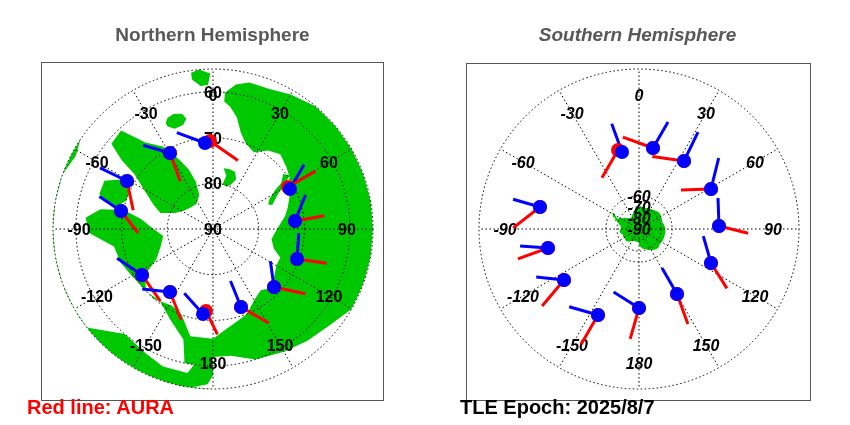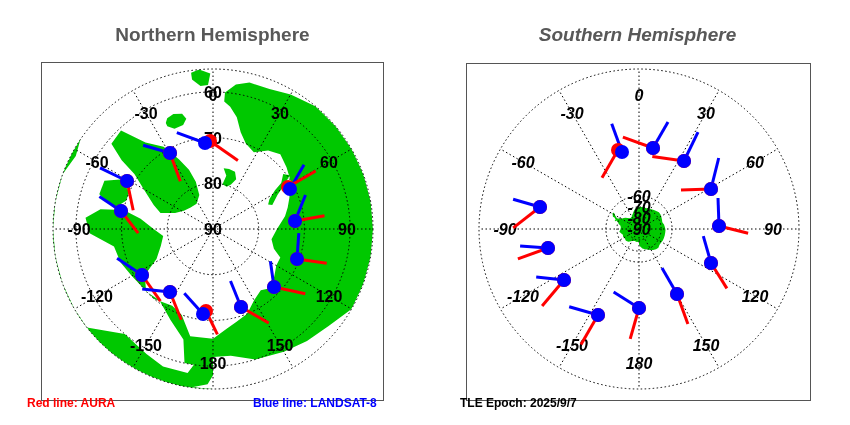--- a/index.html
+++ b/index.html
@@ -24,21 +24,21 @@
     position:absolute;border:1px solid #555;background:#fff;box-sizing:border-box;
   }
   #frame-north{left:41px;top:46px;width:343px;height:339px;}
   #frame-south{left:41px;top:47px;width:345px;height:338px;}
 
   .plot-svg{position:absolute;left:0;top:0;}
 
   
   .legend{
     position:absolute;left:0;top:396px;width:850px;height:26px;
-    font-size:12px;font-weight:bold;
+    font-size:20px;font-weight:bold;
   }
   .legend span{position:absolute;top:0;white-space:nowrap;}
   #legend-red{left:27px;color:#ff0000;}
   #legend-blue{left:253px;color:#0000ff;}
   #legend-epoch{left:460px;color:#000000;}
 </style>
 </head>
 <body>
 
 <div id="root">
@@ -253,17 +253,16 @@
             <circle cx="97.0" cy="216.0" r="7" fill="#0000ff" stroke="none"></circle>
             <circle cx="81.0" cy="184.0" r="7" fill="#0000ff" stroke="none"></circle>
             <circle cx="73.0" cy="143.0" r="7" fill="#0000ff" stroke="none"></circle>
           </g>
         </svg>
     </div>
   </div>
 
   <div class="legend">
     <span id="legend-red">Red line: AURA</span>
-    <span id="legend-blue">Blue line: LANDSAT-8</span>
-    <span id="legend-epoch">TLE Epoch: 2025/9/7</span>
+    <span id="legend-epoch">TLE Epoch: 2025/8/7</span>
   </div>
 
 </div>
 
 </body></html>

